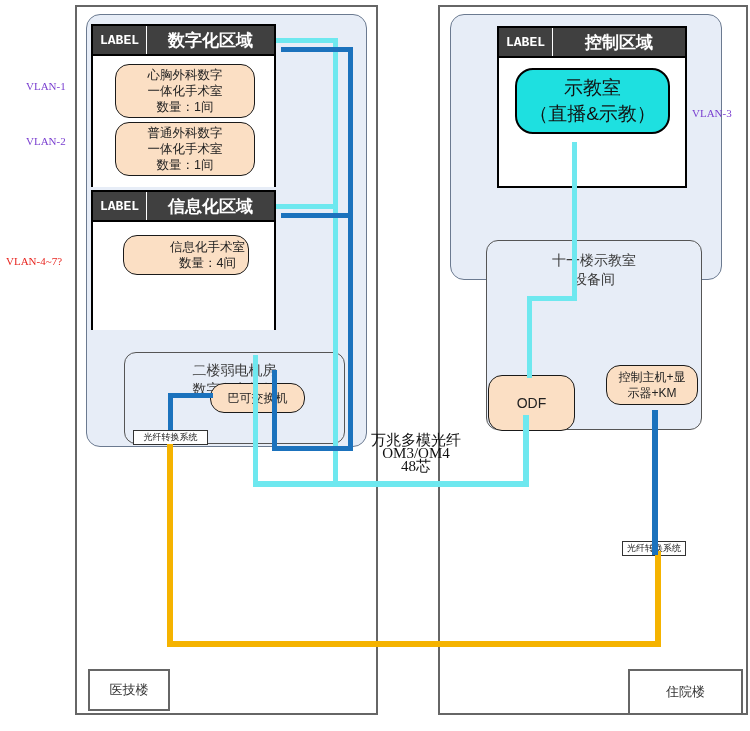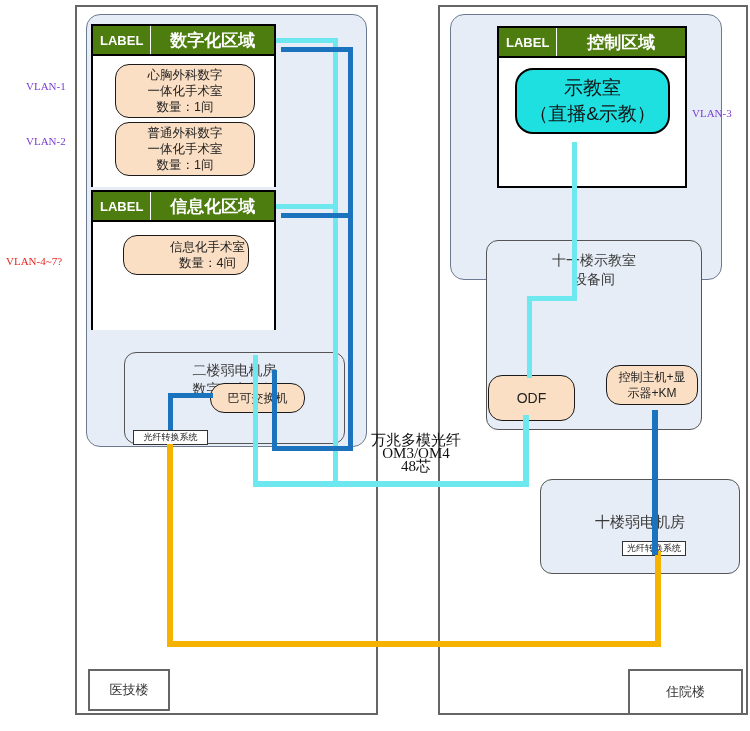--- a/index.html
+++ b/index.html
@@ -57,23 +57,24 @@
   }
 
   
   .labelbox {
     border: 2px solid #000000;
     background: #ffffff;
   }
   .labelbox-head {
     display: flex;
     align-items: stretch;
-    background: #4d7c0f;
+    background: #404040;
     height: 28px;
     border-bottom: 2px solid #000000;
+    font-family: Liberation Mono, monospace;
   }
   .labelbox-head .lb-tag {
     color: #ffffff;
     font-weight: bold;
     font-size: 13px;
     display: flex;
     align-items: center;
     padding: 0 7px;
     border-right: 1px solid #ffffff;
   }
@@ -210,27 +211,24 @@
     <div class="labelbox-body" style="height:96px;">
       <div class="abs node-cyan" style="left:16px; top:10px; width:155px; height:66px; white-space:pre-line;">示教室
 （直播&amp;示教）</div>
     </div>
   </div>
 
   <div class="abs room" style="left:486px; top:240px; width:216px; height:190px;">
     <div class="room-title" style="top:10px; white-space:pre-line;">十一楼示教室
 设备间</div>
   </div>
-  <div class="abs node" style="left:488px; top:375px; width:87px; height:46px; font-size:14px;">ODF</div>
+  <div class="abs node" style="left:488px; top:375px; width:87px; height:56px; font-size:14px;">ODF</div>
   <div class="abs node small" style="left:606px; top:365px; width:92px; height:40px; white-space:pre-line;">控制主机+显
 示器+KM</div>
 
-  <div class="abs room" style="left:540px; top:479px; width:200px; height:95px;">
-    <div class="room-title" style="top:32px; font-size:15px;">十楼弱电机房</div>
-  </div>
   <div class="abs sublabel" style="left:622px; top:541px; width:64px; height:15px;">光纤转换系统</div>
 
   <div class="seg c-cyan" style="left:276px; top:38px; width:62px; height:5px;"></div>
   <div class="seg c-cyan" style="left:333px; top:38px; width:5px; height:443px;"></div>
 
   <div class="seg c-cyan" style="left:276px; top:204px; width:62px; height:5px;"></div>
 
   <div class="seg c-cyan" style="left:253px; top:355px; width:5px; height:132px;"></div>
 
   <div class="seg c-cyan" style="left:253px; top:481px; width:275px; height:6px;"></div>

